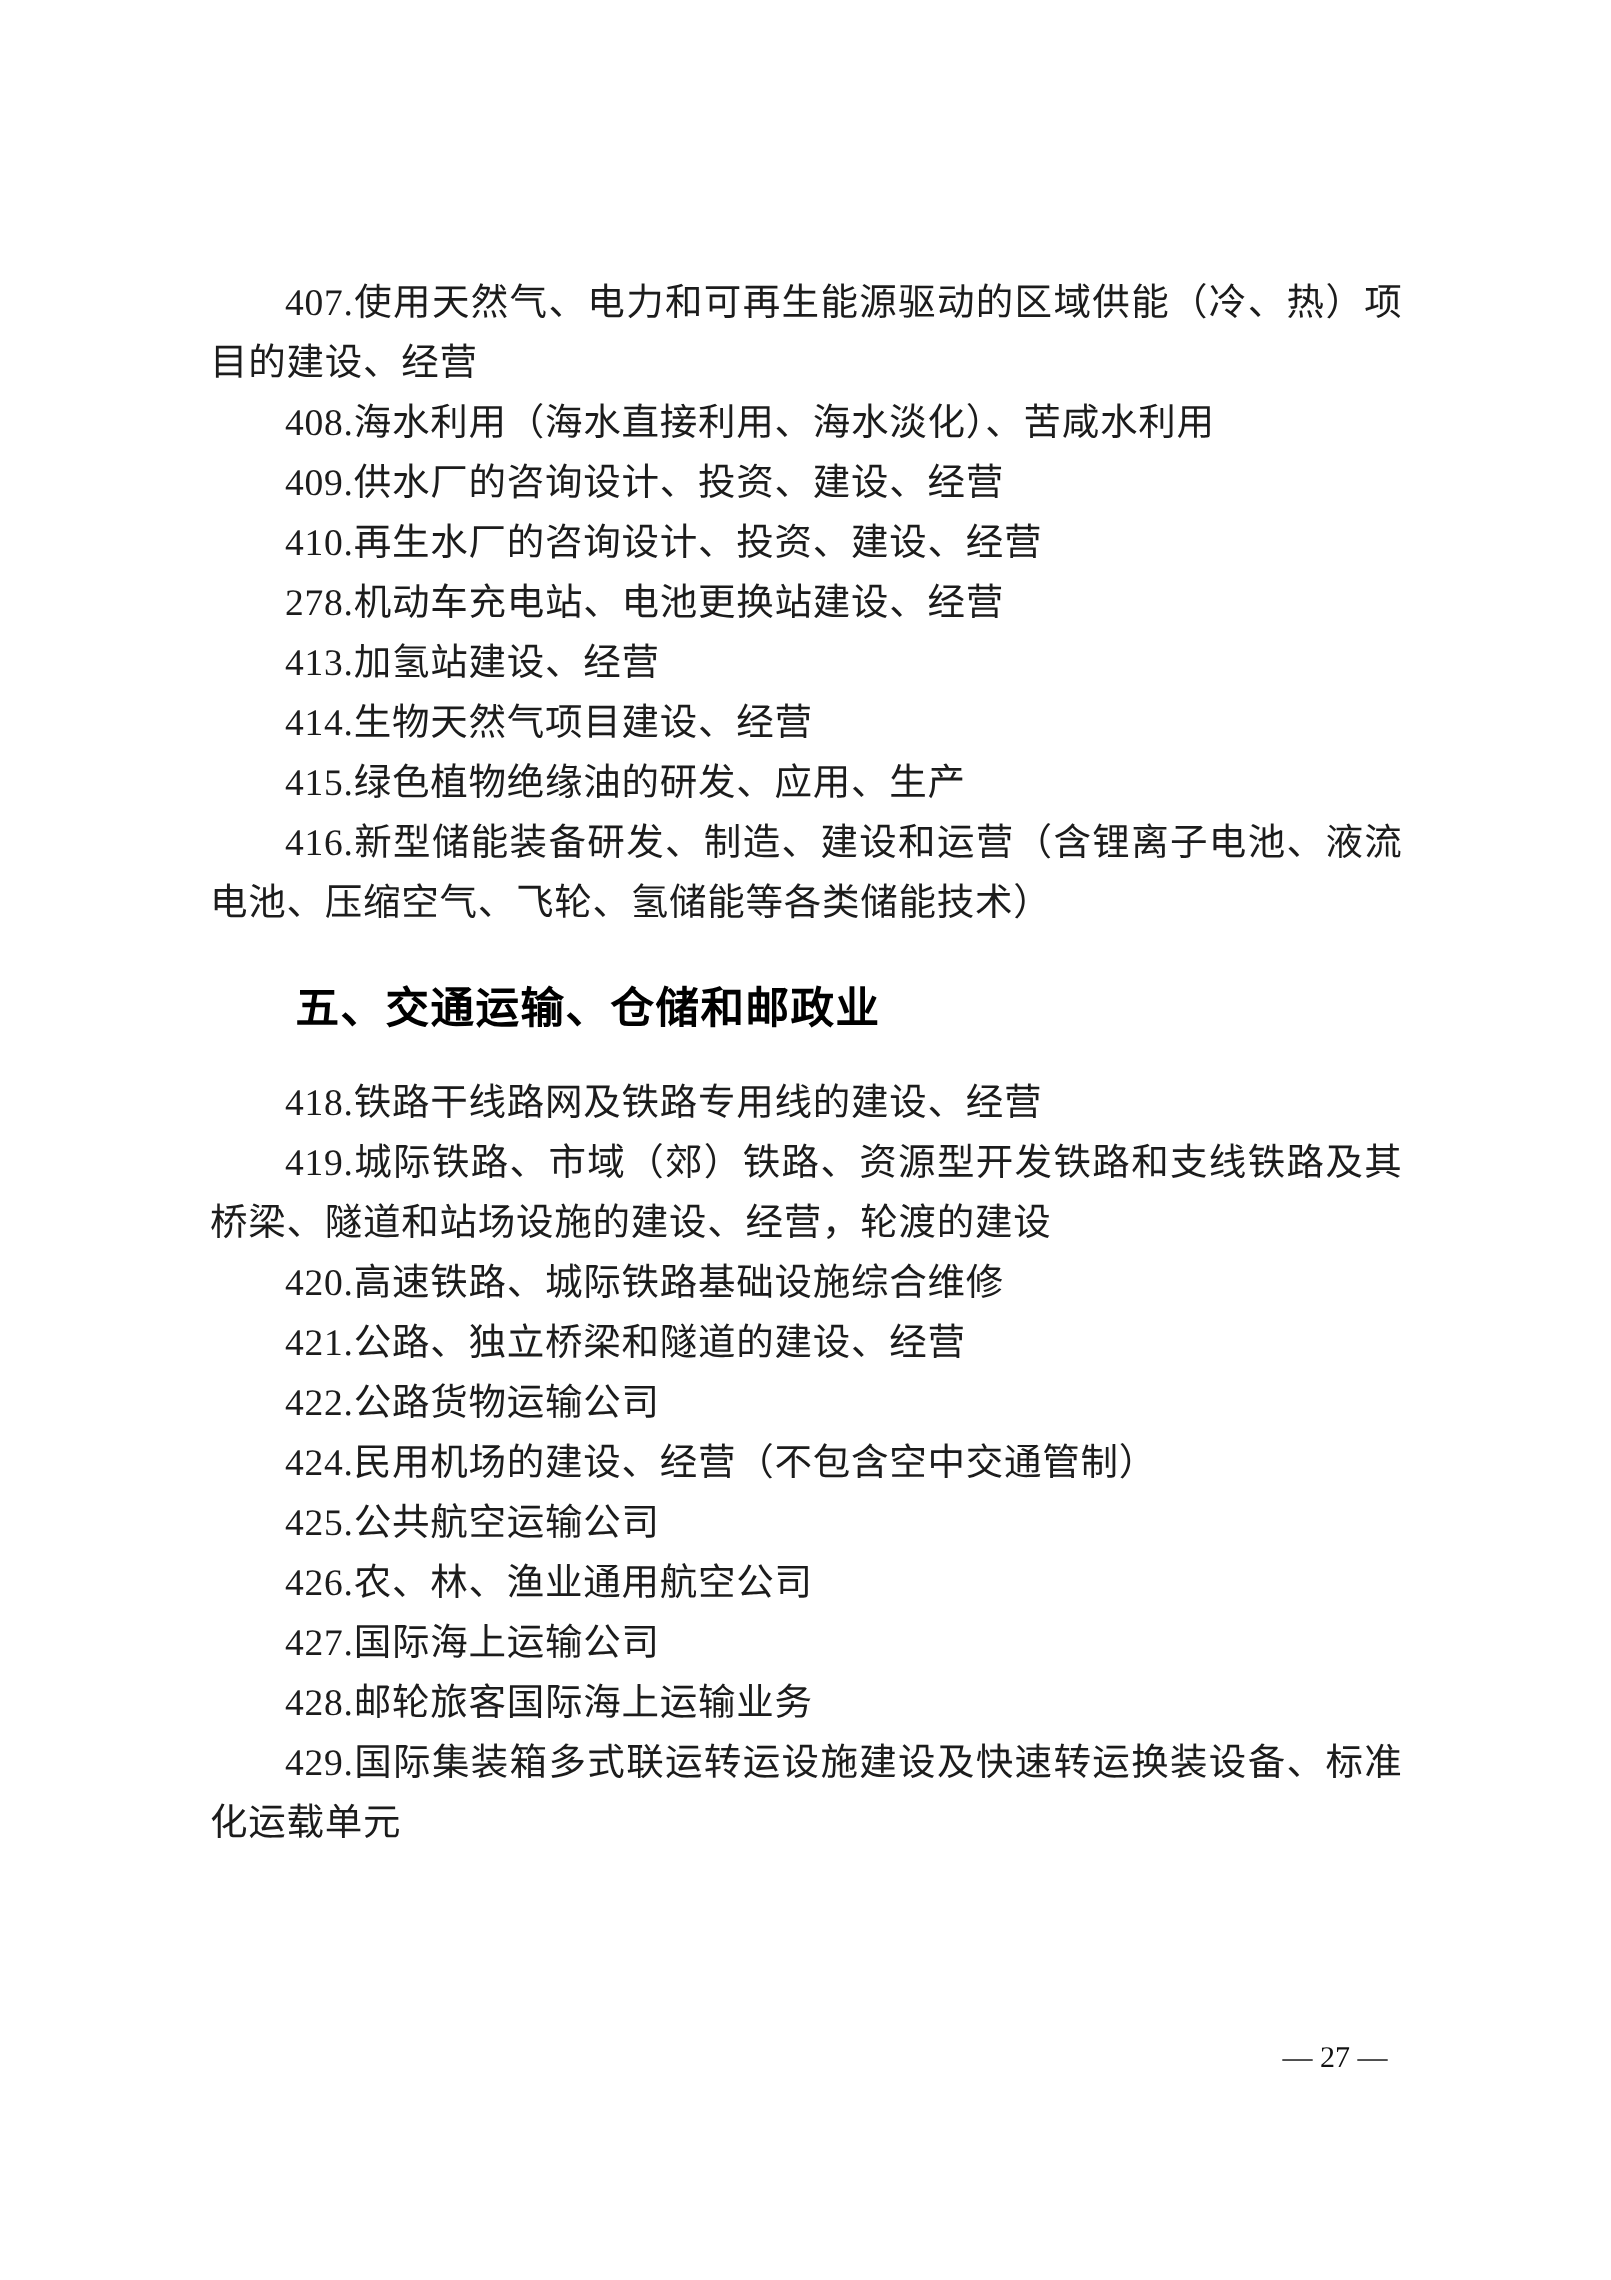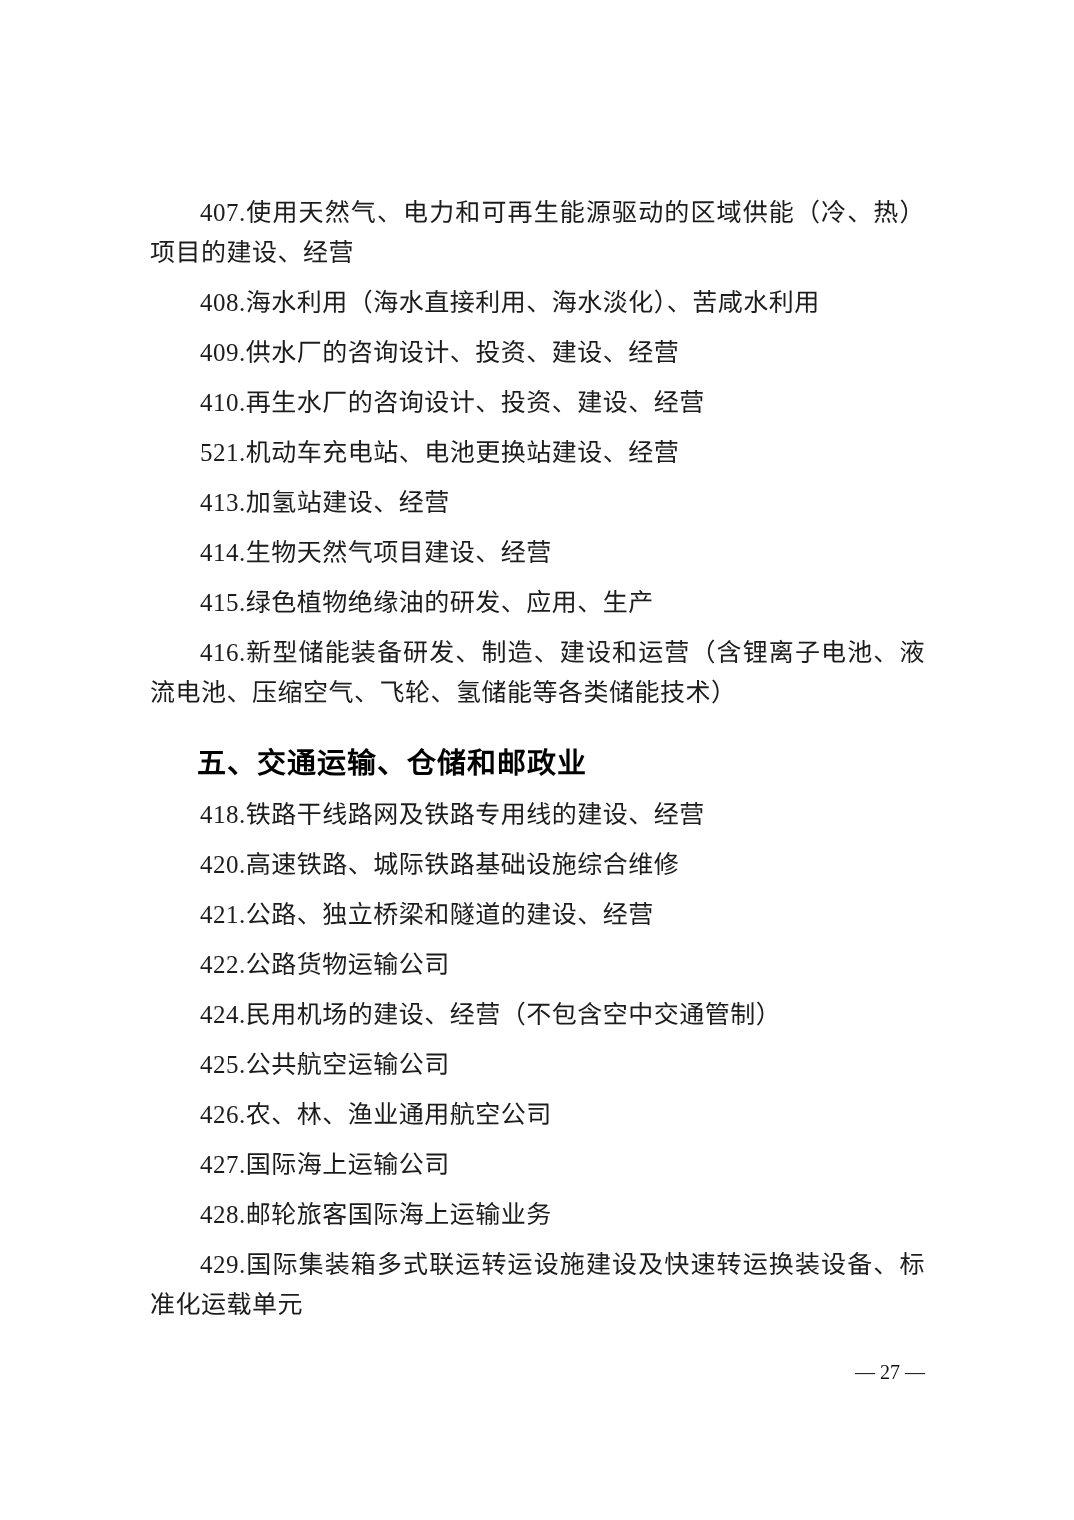--- a/index.html
+++ b/index.html
@@ -17,32 +17,32 @@
     box-sizing: border-box;
     width: 1074px;
     height: 1520px;
     padding: 183px 139px 0 140px;
     font-family: "Liberation Serif", "DejaVu Serif", serif;
     font-size: 25px;
     line-height: 40px;
     color: #1c1c1c;
   }
   p.doc-item {
-    margin: 10px;
+    margin: 0;
     text-indent: 2em;
     text-align: justify;
     letter-spacing: 0.5px;
   }
   h2.section-heading {
     font-family: "Liberation Sans", "DejaVu Sans", sans-serif;
     font-size: 29px;
     font-weight: bold;
     color: #000000;
     line-height: 44px;
-    margin: 28px 0 4px 0;
+    margin: 28px 0 21px 0;
     padding-left: 57px;
     letter-spacing: 1px;
   }
   .page-number {
     position: absolute;
     top: 1352px;
     right: 149px;
     font-family: "Liberation Serif", "DejaVu Serif", serif;
     font-size: 20px;
     line-height: 40px;
@@ -53,31 +53,32 @@
 </head>
 <body>
 
 <div class="page">
 
   <section>
     <p class="doc-item">407.使用天然气、电力和可再生能源驱动的区域供能（冷、热）项目的建设、经营</p>
     <p class="doc-item">408.海水利用（海水直接利用、海水淡化）、苦咸水利用</p>
     <p class="doc-item">409.供水厂的咨询设计、投资、建设、经营</p>
     <p class="doc-item">410.再生水厂的咨询设计、投资、建设、经营</p>
-    <p class="doc-item">521.机动车充电站、电池更换站建设、经营</p>
+    <p class="doc-item">278.机动车充电站、电池更换站建设、经营</p>
     <p class="doc-item">413.加氢站建设、经营</p>
     <p class="doc-item">414.生物天然气项目建设、经营</p>
     <p class="doc-item">415.绿色植物绝缘油的研发、应用、生产</p>
     <p class="doc-item">416.新型储能装备研发、制造、建设和运营（含锂离子电池、液流电池、压缩空气、飞轮、氢储能等各类储能技术）</p>
   </section>
 
   <h2 class="section-heading">五、交通运输、仓储和邮政业</h2>
 
   <section>
     <p class="doc-item">418.铁路干线路网及铁路专用线的建设、经营</p>
+    <p class="doc-item">419.城际铁路、市域（郊）铁路、资源型开发铁路和支线铁路及其桥梁、隧道和站场设施的建设、经营，轮渡的建设</p>
     <p class="doc-item">420.高速铁路、城际铁路基础设施综合维修</p>
     <p class="doc-item">421.公路、独立桥梁和隧道的建设、经营</p>
     <p class="doc-item">422.公路货物运输公司</p>
     <p class="doc-item">424.民用机场的建设、经营（不包含空中交通管制）</p>
     <p class="doc-item">425.公共航空运输公司</p>
     <p class="doc-item">426.农、林、渔业通用航空公司</p>
     <p class="doc-item">427.国际海上运输公司</p>
     <p class="doc-item">428.邮轮旅客国际海上运输业务</p>
     <p class="doc-item">429.国际集装箱多式联运转运设施建设及快速转运换装设备、标准化运载单元</p>
   </section>

